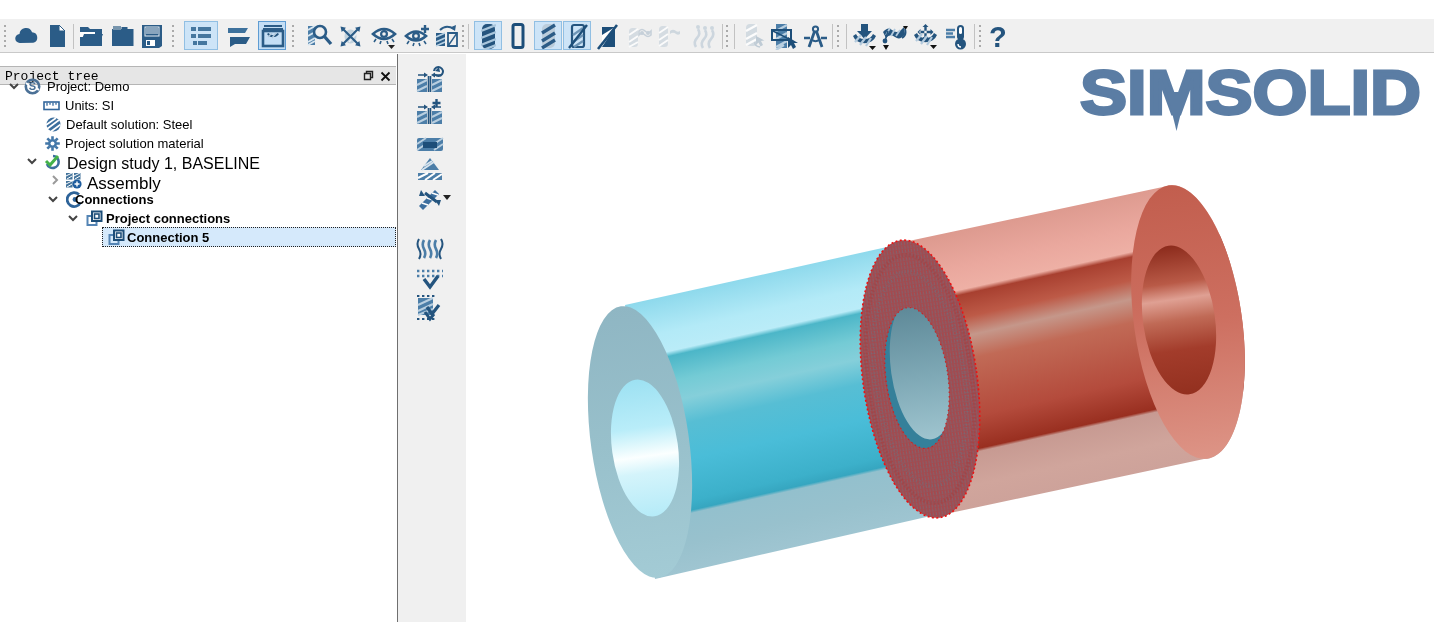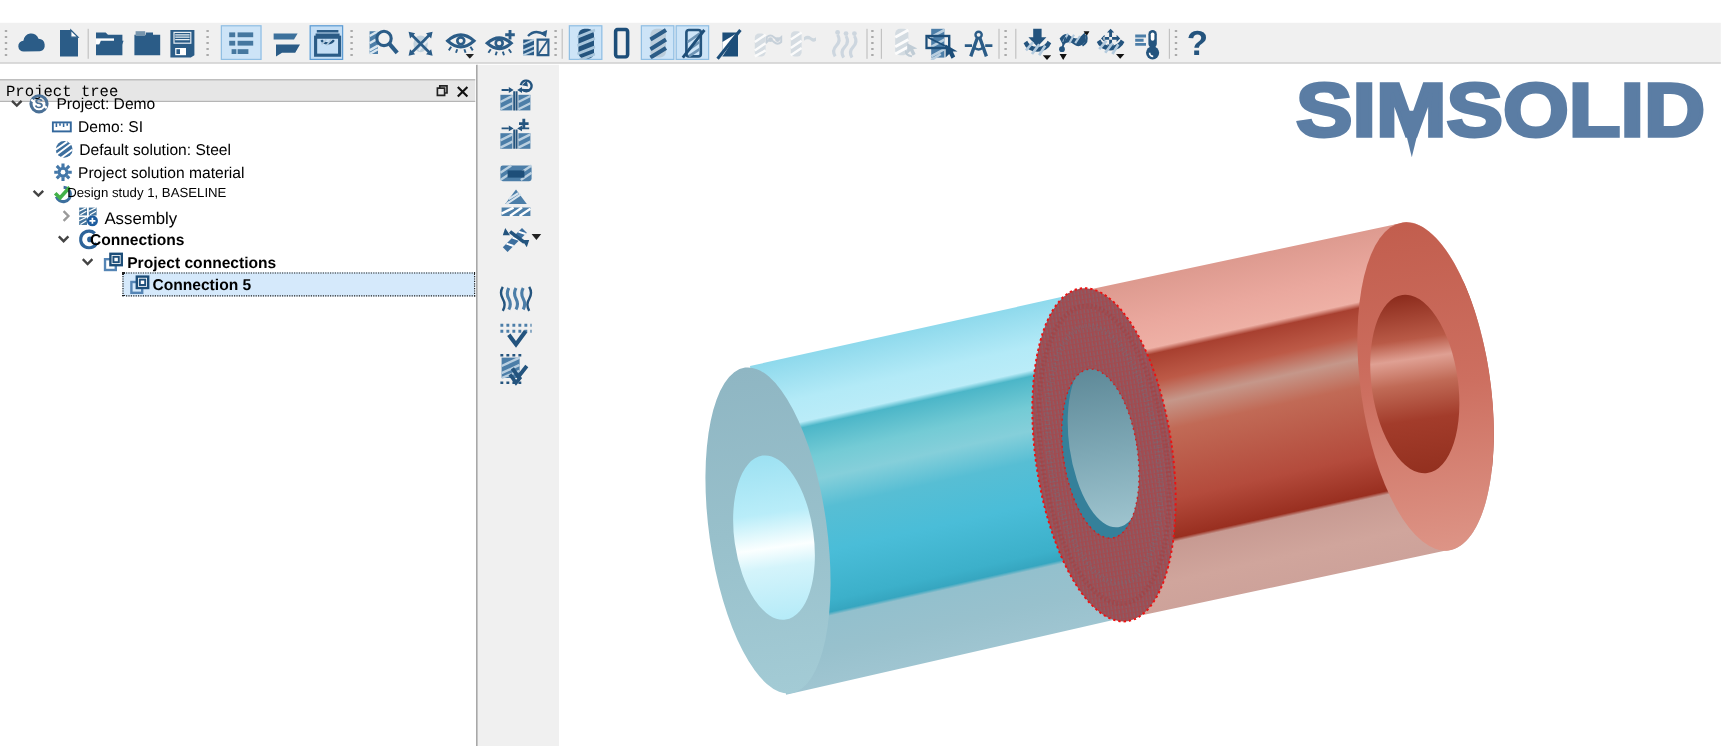--- a/index.html
+++ b/index.html
@@ -259,21 +259,21 @@
             <path d="M2 5 l4 3 M15 12 l-4 -3" stroke="#fff" stroke-width="2"></path>
             <text x="8.5" y="12.4" font-size="11" font-weight="bold" fill="#4a7096" text-anchor="middle" font-family="Liberation Sans">S</text>
           </svg>
         <span class="txt" style="left:47px">Project: Demo</span>
       </div>
       <div class="row" style="left:0;top:20px">
         <svg class="ticon" style="left:43px" viewBox="0 0 17 17">
             <rect x="1" y="5" width="15" height="7.5" fill="#fff" stroke="#33679c" stroke-width="1.6"></rect>
             <path d="M4 5.8 v3 M7 5.8 v2 M10 5.8 v3 M13 5.8 v2" stroke="#33679c" stroke-width="1.3"></path>
           </svg>
-        <span class="txt" style="left:65px">Demo: SI</span>
+        <span class="txt" style="left:65px">Units: SI</span>
       </div>
       <div class="row" style="left:0;top:39px">
         <svg class="ticon" style="left:45px" viewBox="0 0 17 17">
             <circle cx="8.5" cy="8.5" r="7" fill="#3d6f9e"></circle>
             <path d="M1 9 l10 -7 M2 13 l12 -9 M6 15.5 l9.5 -7" stroke="#fff" stroke-width="1.6"></path>
           </svg>
         <span class="txt" style="left:66px">Default solution: Steel</span>
       </div>
       <div class="row" style="left:0;top:58px">
         <svg class="ticon" style="left:44px" viewBox="0 0 17 17">
@@ -288,37 +288,37 @@
         <span class="txt" style="left:65px">Project solution material</span>
       </div>
       <div class="row" style="left:0;top:76px">
         <svg class="chev" style="left:24px">
             <path d="M4 6 l4 4 l4 -4" stroke="#444" stroke-width="2" fill="none"></path>
           </svg>
         <svg class="ticon" style="left:44px" viewBox="0 0 17 17">
             <path d="M9 3 a6 6 0 1 1 -6 8" fill="none" stroke="#3d6f9e" stroke-width="2.6"></path>
             <path d="M2 8 l4 4 l8 -9" fill="none" stroke="#43b149" stroke-width="3"></path>
           </svg>
-        <span class="txt" style="left:56px;font-size:11px;top:3px">Design study 1, BASELINE</span>
+        <span class="txt" style="left:67px;font-size:16px;top:3px">Design study 1, BASELINE</span>
       </div>
       <div class="row" style="left:0;top:95px">
         <svg class="chev" style="left:47px">
             <path d="M6 4 l4 4 l-4 4" stroke="#9a9a9a" stroke-width="2" fill="none"></path>
           </svg>
         <svg class="ticon" style="left:65px" viewBox="0 0 17 17">
             <g fill="#44749c">
               <rect x="1" y="1" width="6.5" height="6.5"></rect>
               <rect x="9" y="1" width="6.5" height="6.5"></rect>
               <rect x="1" y="9" width="6.5" height="6.5"></rect>
             </g>
             <path d="M1 4 l6 -3 M2 7 l5 -3 M9 4 l6 -3 M10 7 l5 -3 M1 12 l6 -3 M2 15 l5 -3" stroke="#fff" stroke-width="1"></path>
             <circle cx="12" cy="12" r="4.6" fill="#1d5c9e"></circle>
             <path d="M12 9.5 v5 M9.5 12 h5" stroke="#fff" stroke-width="1.4"></path>
           </svg>
-        <span class="txt" style="left:87px;font-size:14px;top:3px">Assembly</span>
+        <span class="txt" style="left:87px;font-size:17px;top:3px">Assembly</span>
       </div>
       <div class="row b" style="left:0;top:114px">
         <svg class="chev" style="left:45px">
             <path d="M4 6 l4 4 l4 -4" stroke="#444" stroke-width="2" fill="none"></path>
           </svg>
         <svg class="ticon" style="left:66px" viewBox="0 0 17 17">
             <path d="M13 3.5 a7 7 0 1 0 1.5 8" fill="none" stroke="#2d6399" stroke-width="2.8"></path>
             <circle cx="9" cy="8.5" r="2.4" fill="#2d6399"></circle>
           </svg>
         <span class="txt" style="left:75px">Connections</span>

